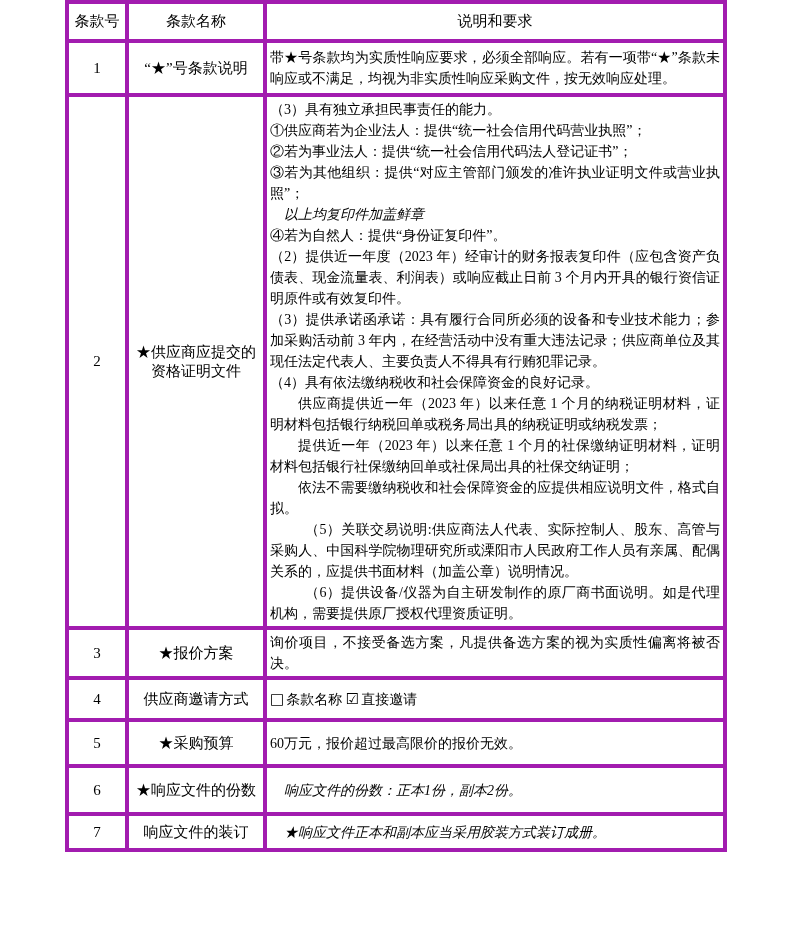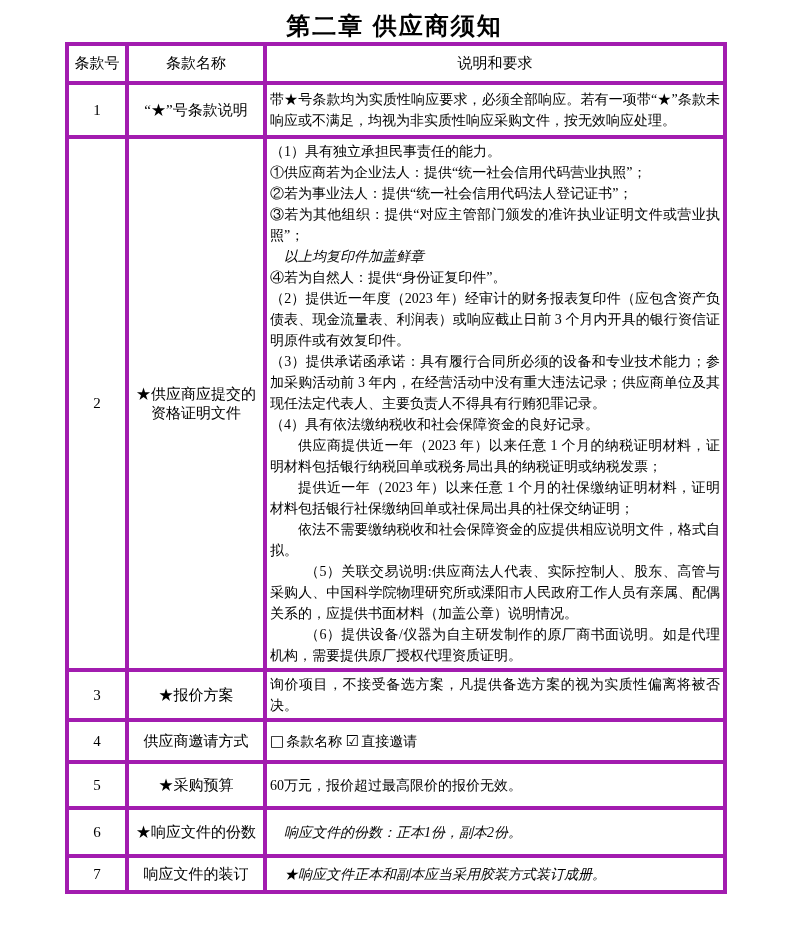--- a/index.html
+++ b/index.html
@@ -76,21 +76,20 @@
     font-family:"DejaVu Sans", sans-serif;
     margin-right:2px;
     font-size:15px;
   }
 </style>
 </head>
 <body>
 
 <div>
 
-  <h1 class="doc-title">第二章 供应商须知</h1>
 
   <table class="notice">
     <colgroup>
       <col style="width:60px">
       <col style="width:138px">
       <col style="width:460px">
     </colgroup>
     <thead>
       <tr>
         <th class="hdr">条款号</th>
@@ -105,21 +104,21 @@
         <td class="cell-name">“★”号条款说明</td>
         <td class="cell-desc">
           <p>带★号条款均为实质性响应要求，必须全部响应。若有一项带“★”条款未响应或不满足，均视为非实质性响应采购文件，按无效响应处理。</p>
         </td>
       </tr>
 
       <tr class="r2">
         <td class="cell-no">2</td>
         <td class="cell-name">★供应商应提交的资格证明文件</td>
         <td class="cell-desc">
-          <p>（1）具有独立承担民事责任的能力。</p>
+          <p>（3）具有独立承担民事责任的能力。</p>
           <p>①供应商若为企业法人：提供“统一社会信用代码营业执照”；</p>
           <p>②若为事业法人：提供“统一社会信用代码法人登记证书”；</p>
           <p>③若为其他组织：提供“对应主管部门颁发的准许执业证明文件或营业执照”；</p>
           <p class="ind1">以上均复印件加盖鲜章</p>
           <p>④若为自然人：提供“身份证复印件”。</p>
           <p>（2）提供近一年度（2023 年）经审计的财务报表复印件（应包含资产负债表、现金流量表、利润表）或响应截止日前 3 个月内开具的银行资信证明原件或有效复印件。</p>
           <p>（3）提供承诺函承诺：具有履行合同所必须的设备和专业技术能力；参加采购活动前 3 年内，在经营活动中没有重大违法记录；供应商单位及其现任法定代表人、主要负责人不得具有行贿犯罪记录。</p>
           <p>（4）具有依法缴纳税收和社会保障资金的良好记录。</p>
           <p class="ind2">供应商提供近一年（2023 年）以来任意 1 个月的纳税证明材料，证明材料包括银行纳税回单或税务局出具的纳税证明或纳税发票；</p>
           <p class="ind2">提供近一年（2023 年）以来任意 1 个月的社保缴纳证明材料，证明材料包括银行社保缴纳回单或社保局出具的社保交纳证明；</p>

